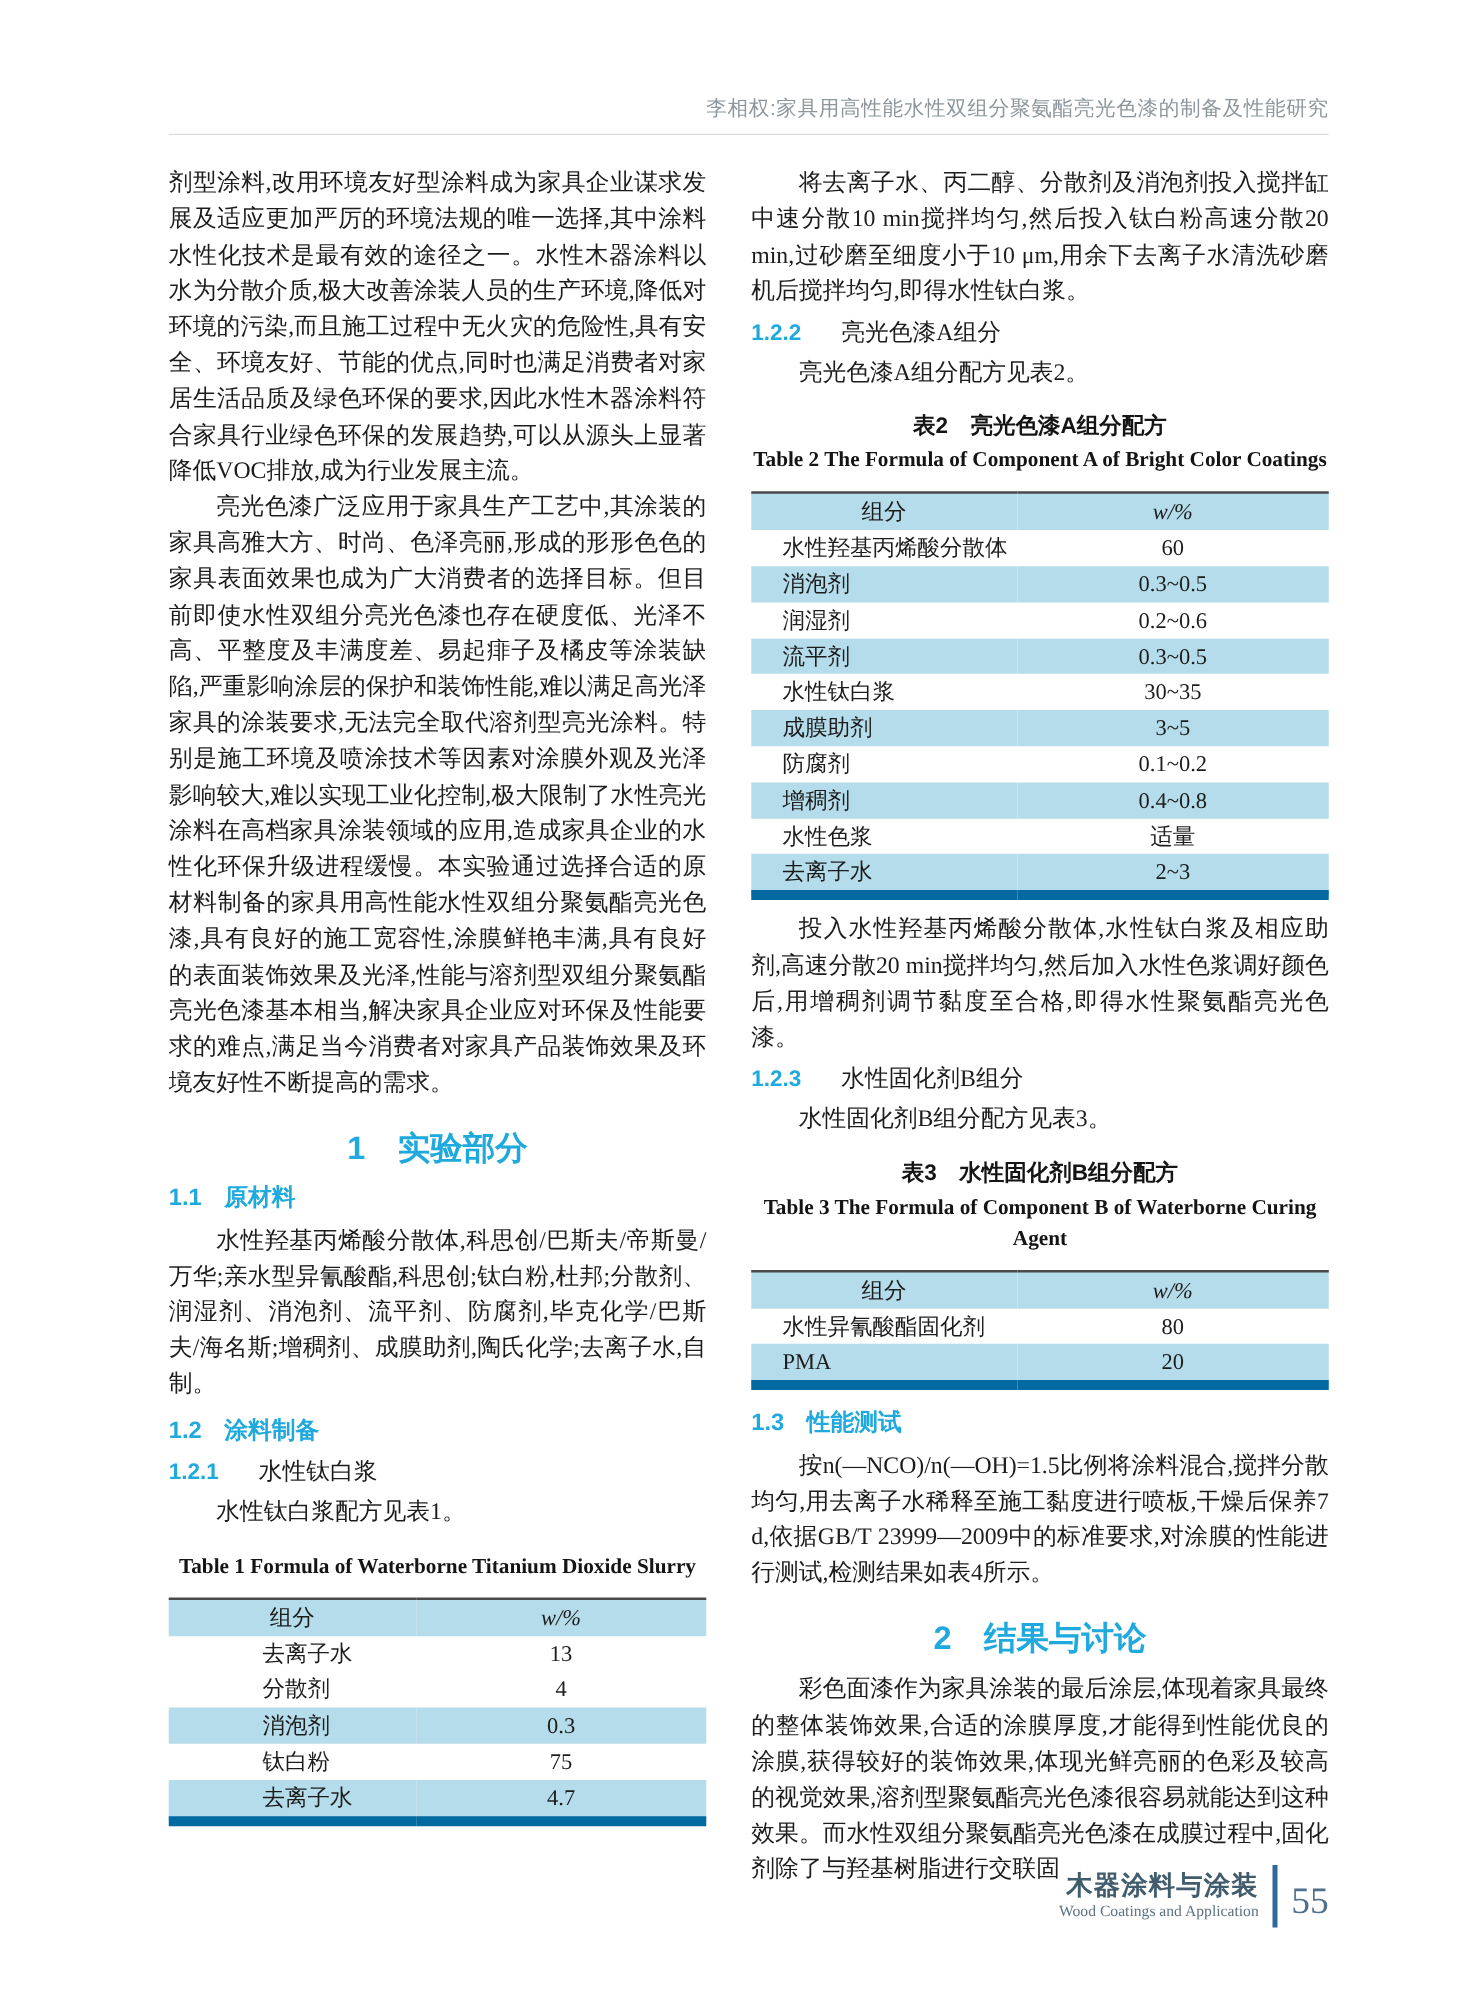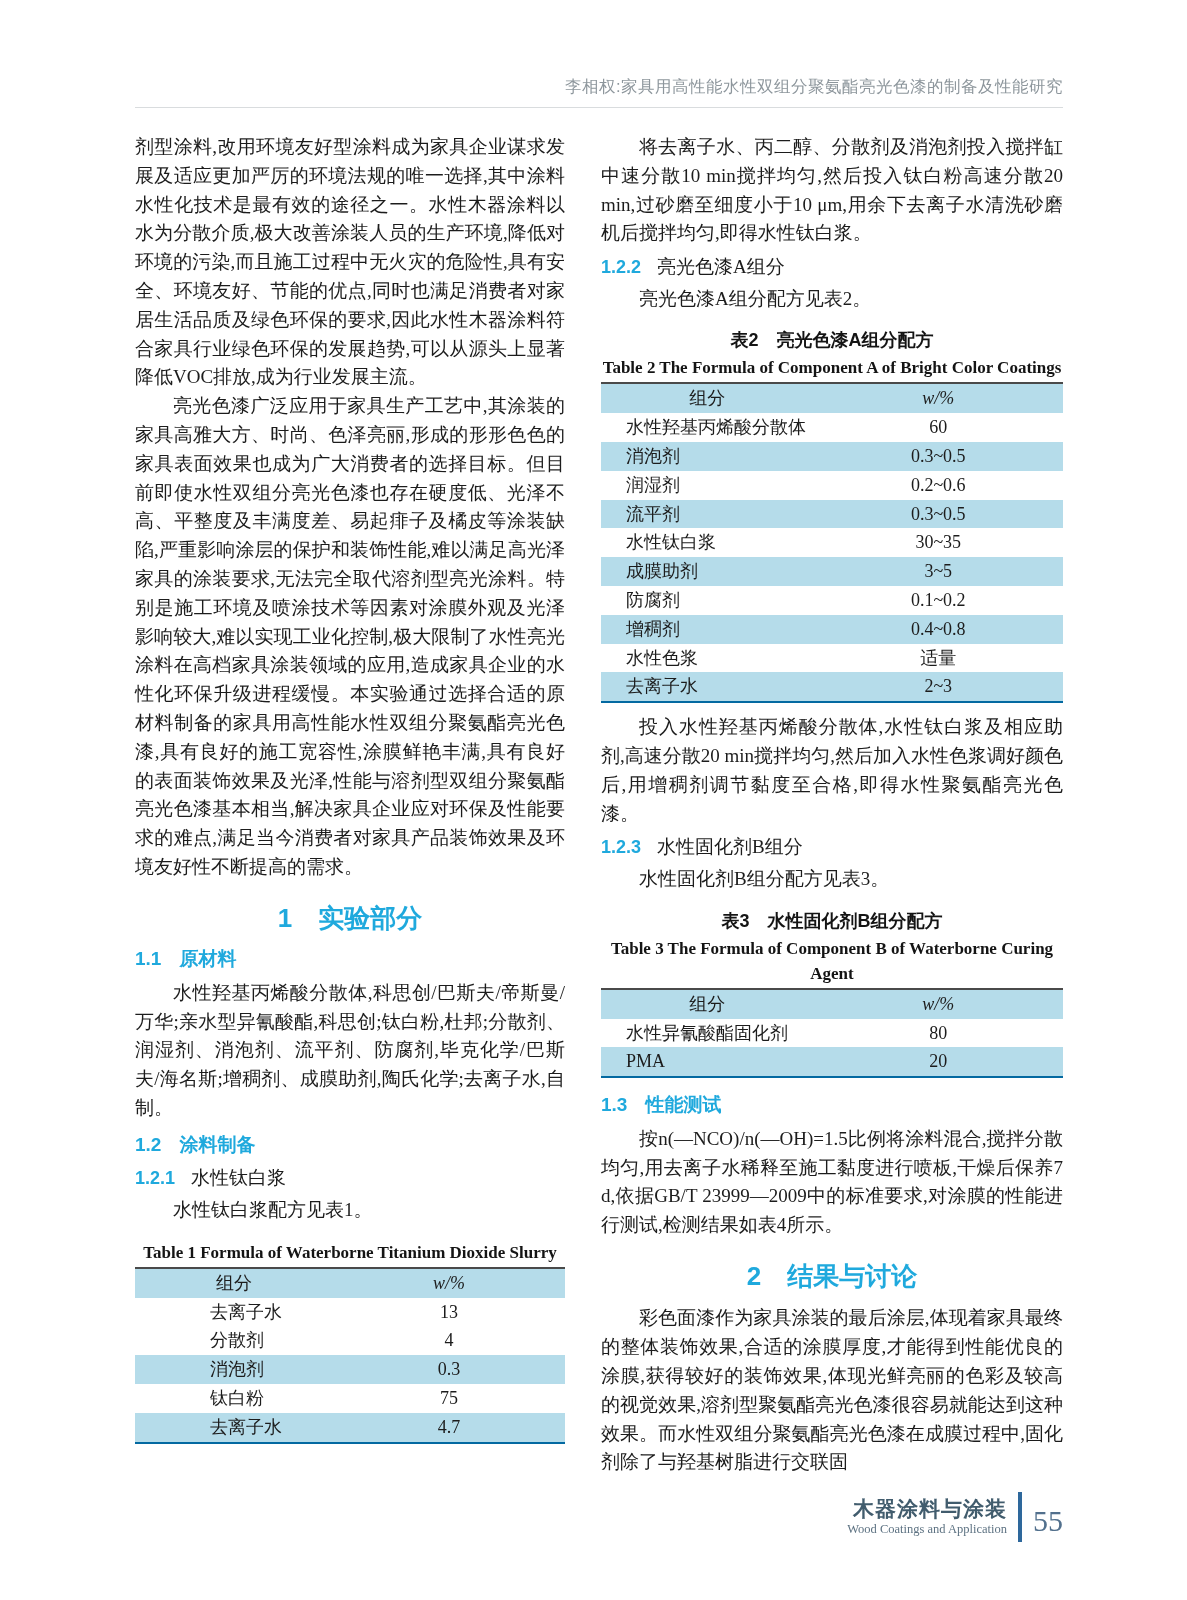--- a/index.html
+++ b/index.html
@@ -31,39 +31,39 @@
   .h-major .num { margin-right:26px; }
   .h-sub {
     font-family:"Liberation Sans", sans-serif; font-weight:bold;
     color:#1fa9dd; font-size:19px; line-height:1.35;
     margin:9px 0 7px; text-align:left;
   }
   .h-sub .num { margin-right:18px; }
   .h-sub3 { font-size:19px; line-height:1.5; margin:5px 0 3px; text-align:left; }
   .h-sub3 .num {
     font-family:"Liberation Sans", sans-serif; font-weight:bold;
-    color:#1fa9dd; font-size:18px; margin-right:16px;
+    color:#1fa9dd; font-size:18px; margin-right:32px;
   }
   .h-sub3 .t { color:#1c1c1c; }
 
   
   .tbl-caption { margin-top:15px; text-align:center; text-indent:0; }
   .cap-zh {
     font-family:"Liberation Sans", sans-serif; font-weight:bold;
     font-size:18px; color:#141414; line-height:25px;
   }
   .cap-en {
     font-family:"Liberation Serif", serif; font-weight:bold;
     font-size:17px; line-height:25px; margin-top:2px; color:#141414;
   }
 
   
   table.tbl {
-    width:100%; border-collapse:collapse; margin-top:2px;
-    font-size:18px; border-top:2px solid #4a4a4a; border-bottom:2px solid #0369a1;
+    width:100%; border-collapse:collapse; margin-top:13px;
+    font-size:18px; border-top:2px solid #4a4a4a; border-bottom:8px solid #0369a1;
   }
   .tbl th, .tbl td { height:28px; font-weight:normal; vertical-align:middle; padding:0; }
   .tbl thead tr { background:#b5dcea; }
   .tbl tbody tr.alt { background:#b5dcea; }
   .tbl th.comp { width:46%; text-align:center; }
   .tbl th.val  { width:54%; text-align:center; font-style:italic; }
   .tbl td.comp { text-align:left; padding-left:25px; }
   .tbl td.val  { text-align:center; }
   .tbl--t1 td.comp { padding-left:75px; }
 

